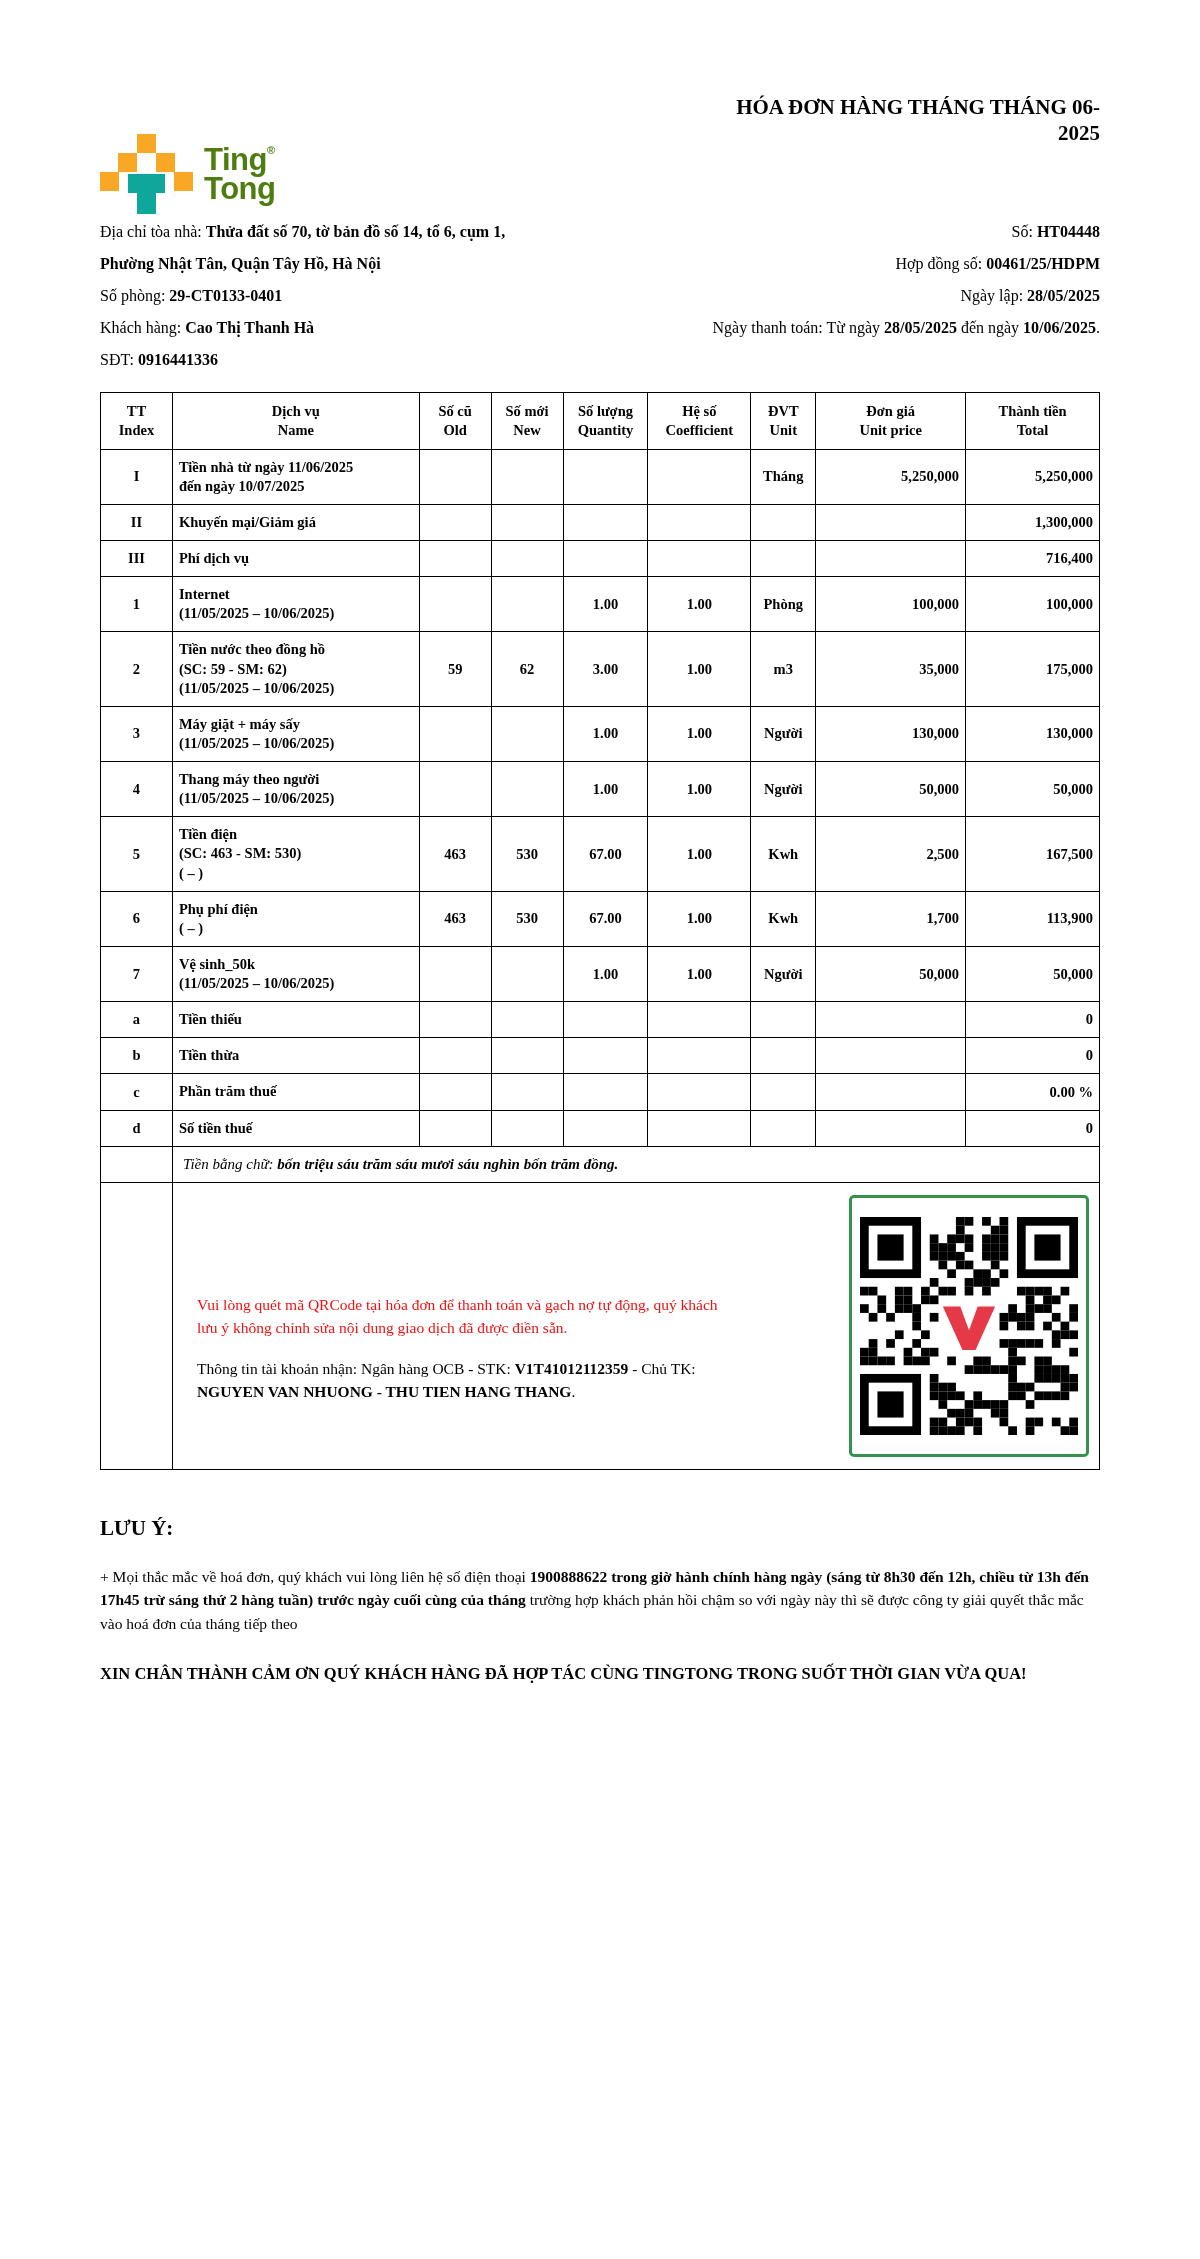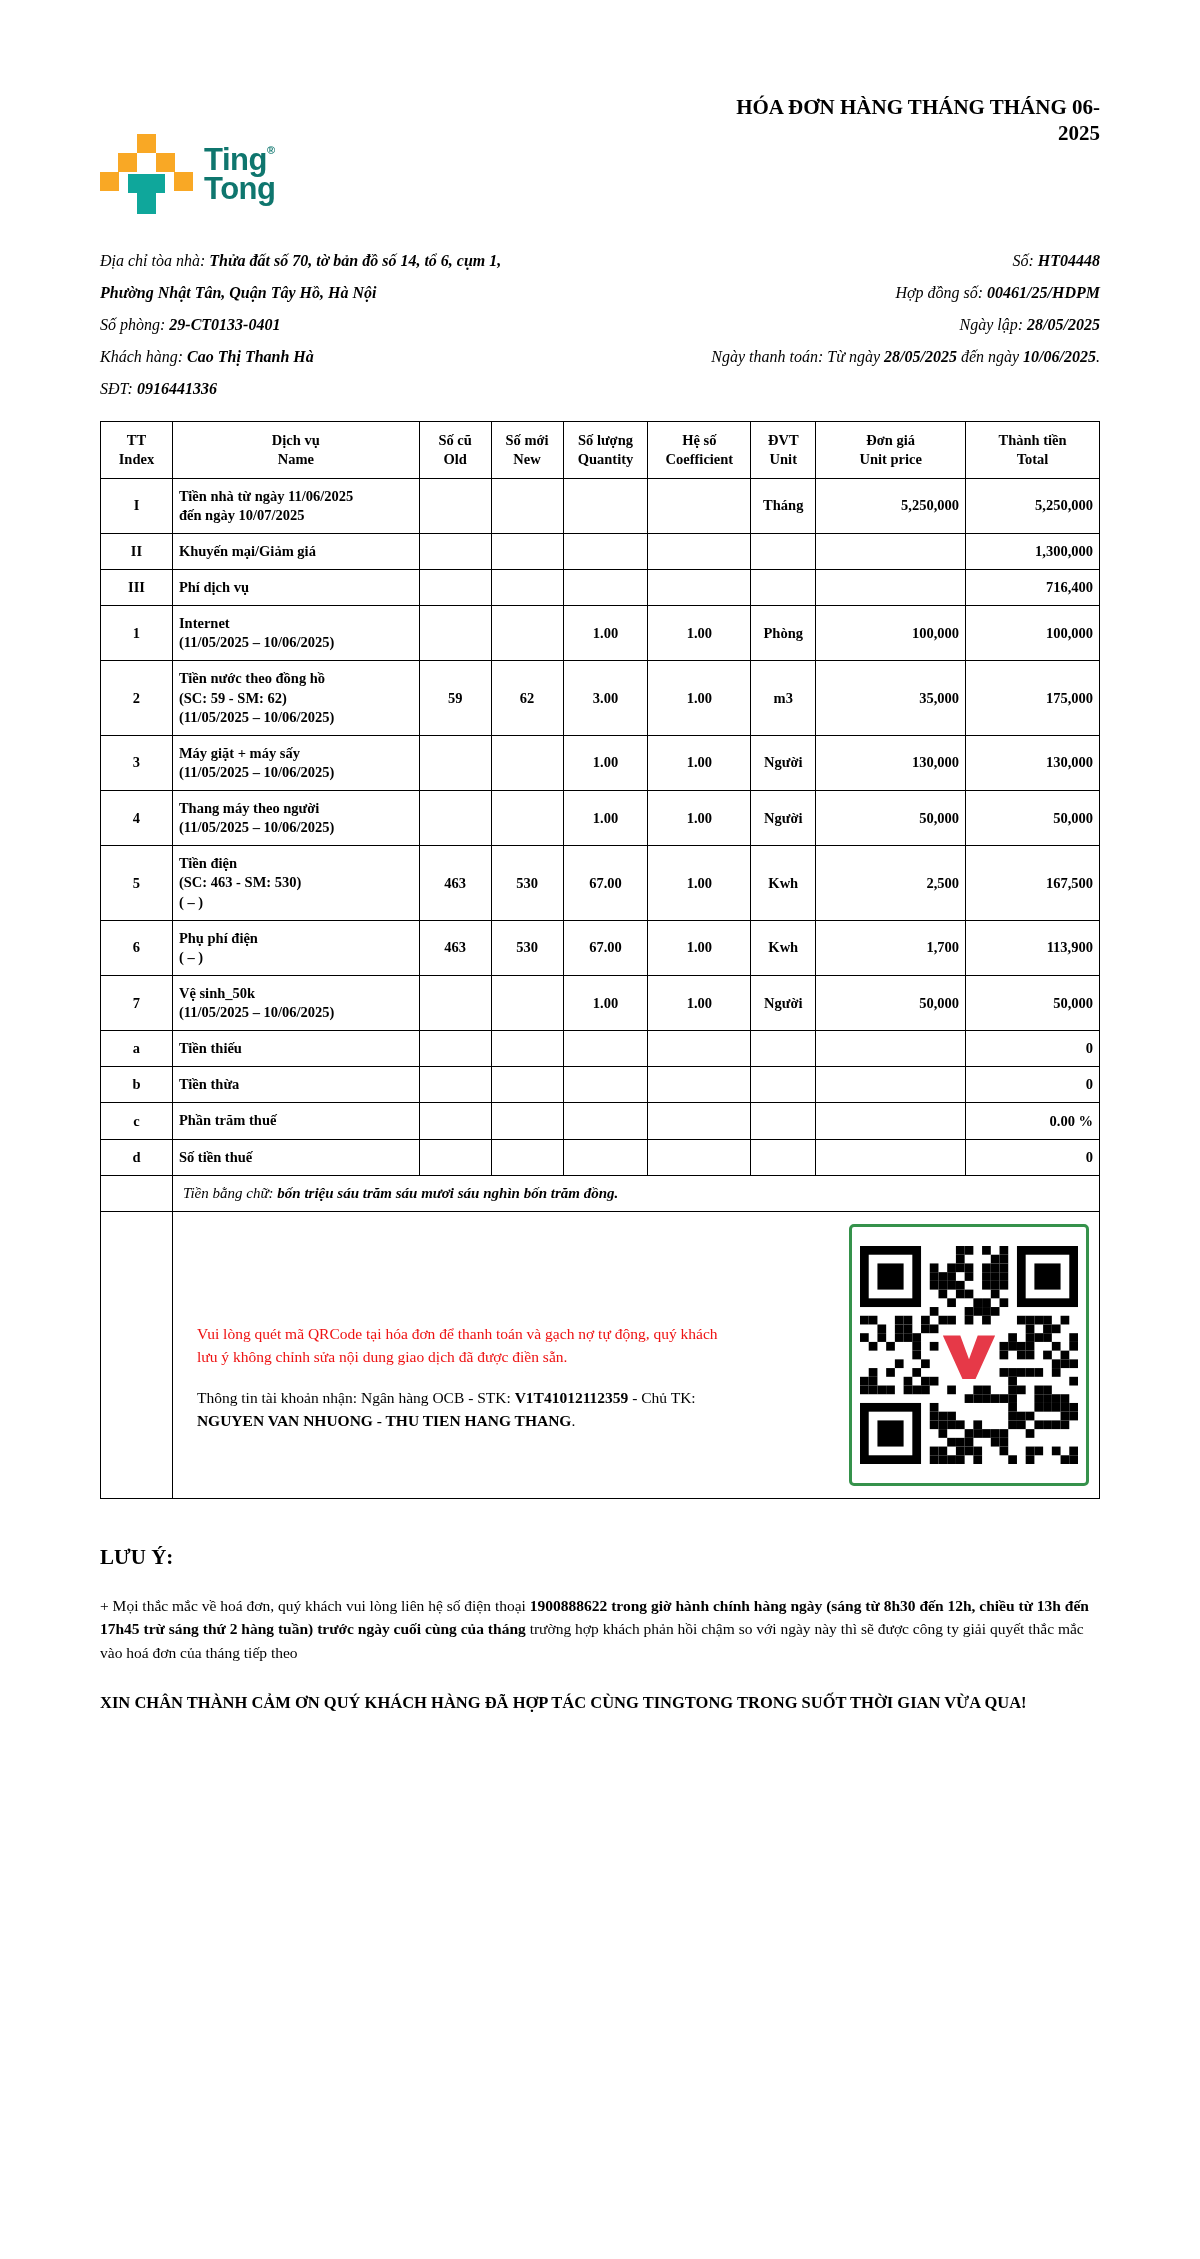--- a/index.html
+++ b/index.html
@@ -6,26 +6,26 @@
   body { background: #ffffff; font-family: "Liberation Serif", "DejaVu Serif", serif; color: #000; }
   .page { width: 1200px; min-height: 2259px; margin: 0 auto; background: #fff; padding: 92px 100px 60px 100px; }
 
   
   .header { display: flex; justify-content: space-between; align-items: flex-start; }
   .logo { display: flex; align-items: center; gap: 12px; margin-top: 42px; }
   .logo-pixels { position: relative; width: 92px; height: 80px; }
   .logo-pixels .px { position: absolute; width: 19px; height: 19px; }
   .px.o { background: #f9a825; }
   .px.t { background: #0fa79b; }
-  .logo-text { font-family: "Liberation Sans", "DejaVu Sans", sans-serif; font-weight: bold; color: #0f766e; font-size: 31px; line-height: 0.95; letter-spacing: -0.5px; }
+  .logo-text { font-family: "Liberation Sans", "DejaVu Sans", sans-serif; font-weight: bold; color: #4d7c0f; font-size: 31px; line-height: 0.95; letter-spacing: -0.5px; }
   .logo-text .reg { font-size: 11px; vertical-align: top; }
   .title { max-width: 470px; font-size: 21px; font-weight: bold; text-align: right; white-space: pre-line; line-height: 1.25; margin-top: 2px; }
 
   
-  .info { display: flex; justify-content: space-between; margin-top: 31px; font-style: italic; }
+  .info { display: flex; justify-content: space-between; margin-top: 2px; }
   .info-left { width: 55%; }
   .info-right { width: 45%; text-align: right; }
   .info p { font-size: 16px; line-height: 32px; }
 
   
   table.inv { width: 100%; border-collapse: collapse; table-layout: fixed; margin-top: 16px; }
   table.inv th, table.inv td { border: 1.5px solid #000; font-size: 14.5px; font-weight: bold; padding: 8px 6px; vertical-align: middle; }
   table.inv th { text-align: center; white-space: pre-line; line-height: 1.3; padding: 9px 4px; }
   td.col-tt { text-align: center; }
   td.col-name { text-align: left; white-space: pre-line; line-height: 1.32; padding-left: 10px; }

